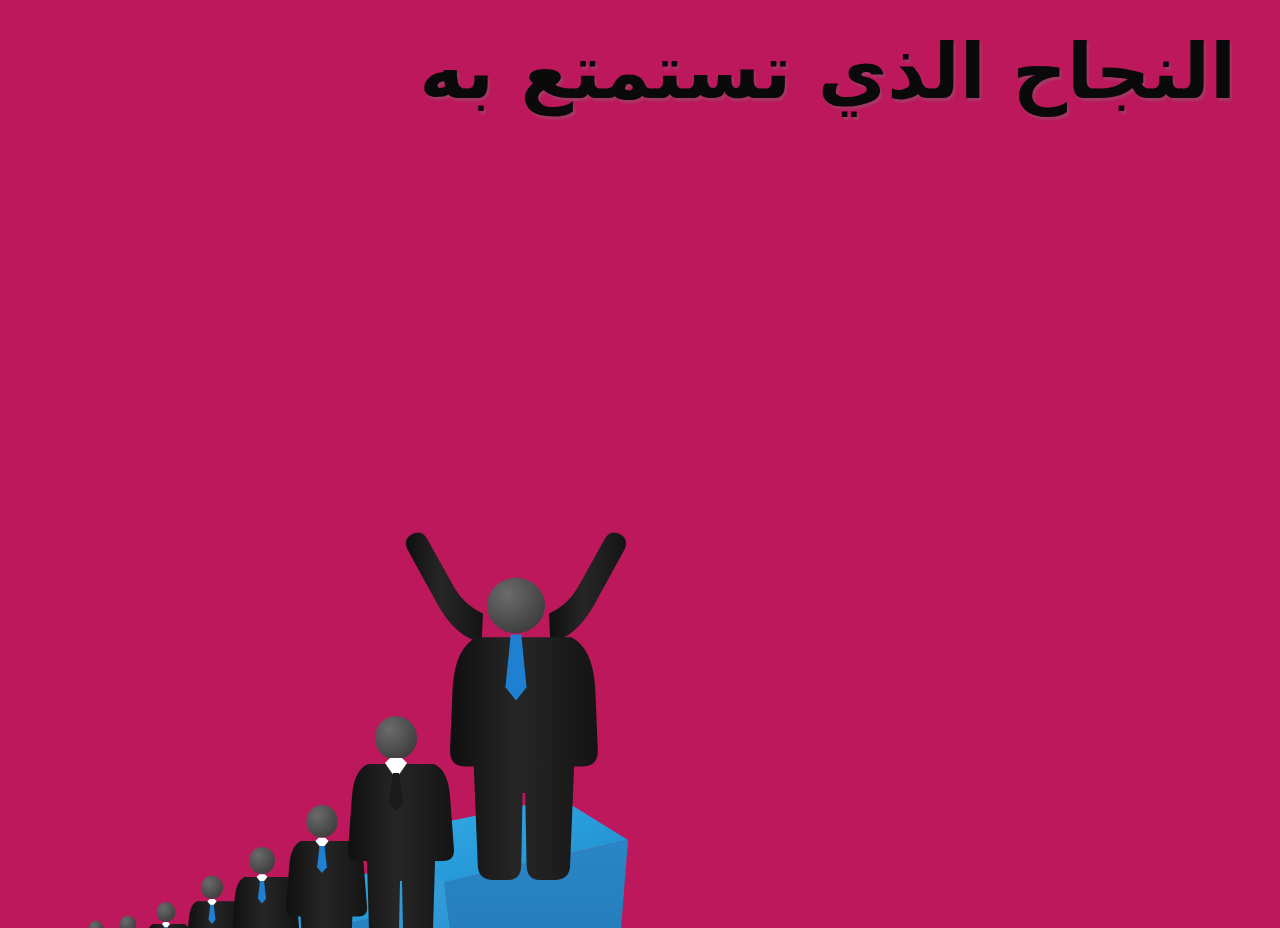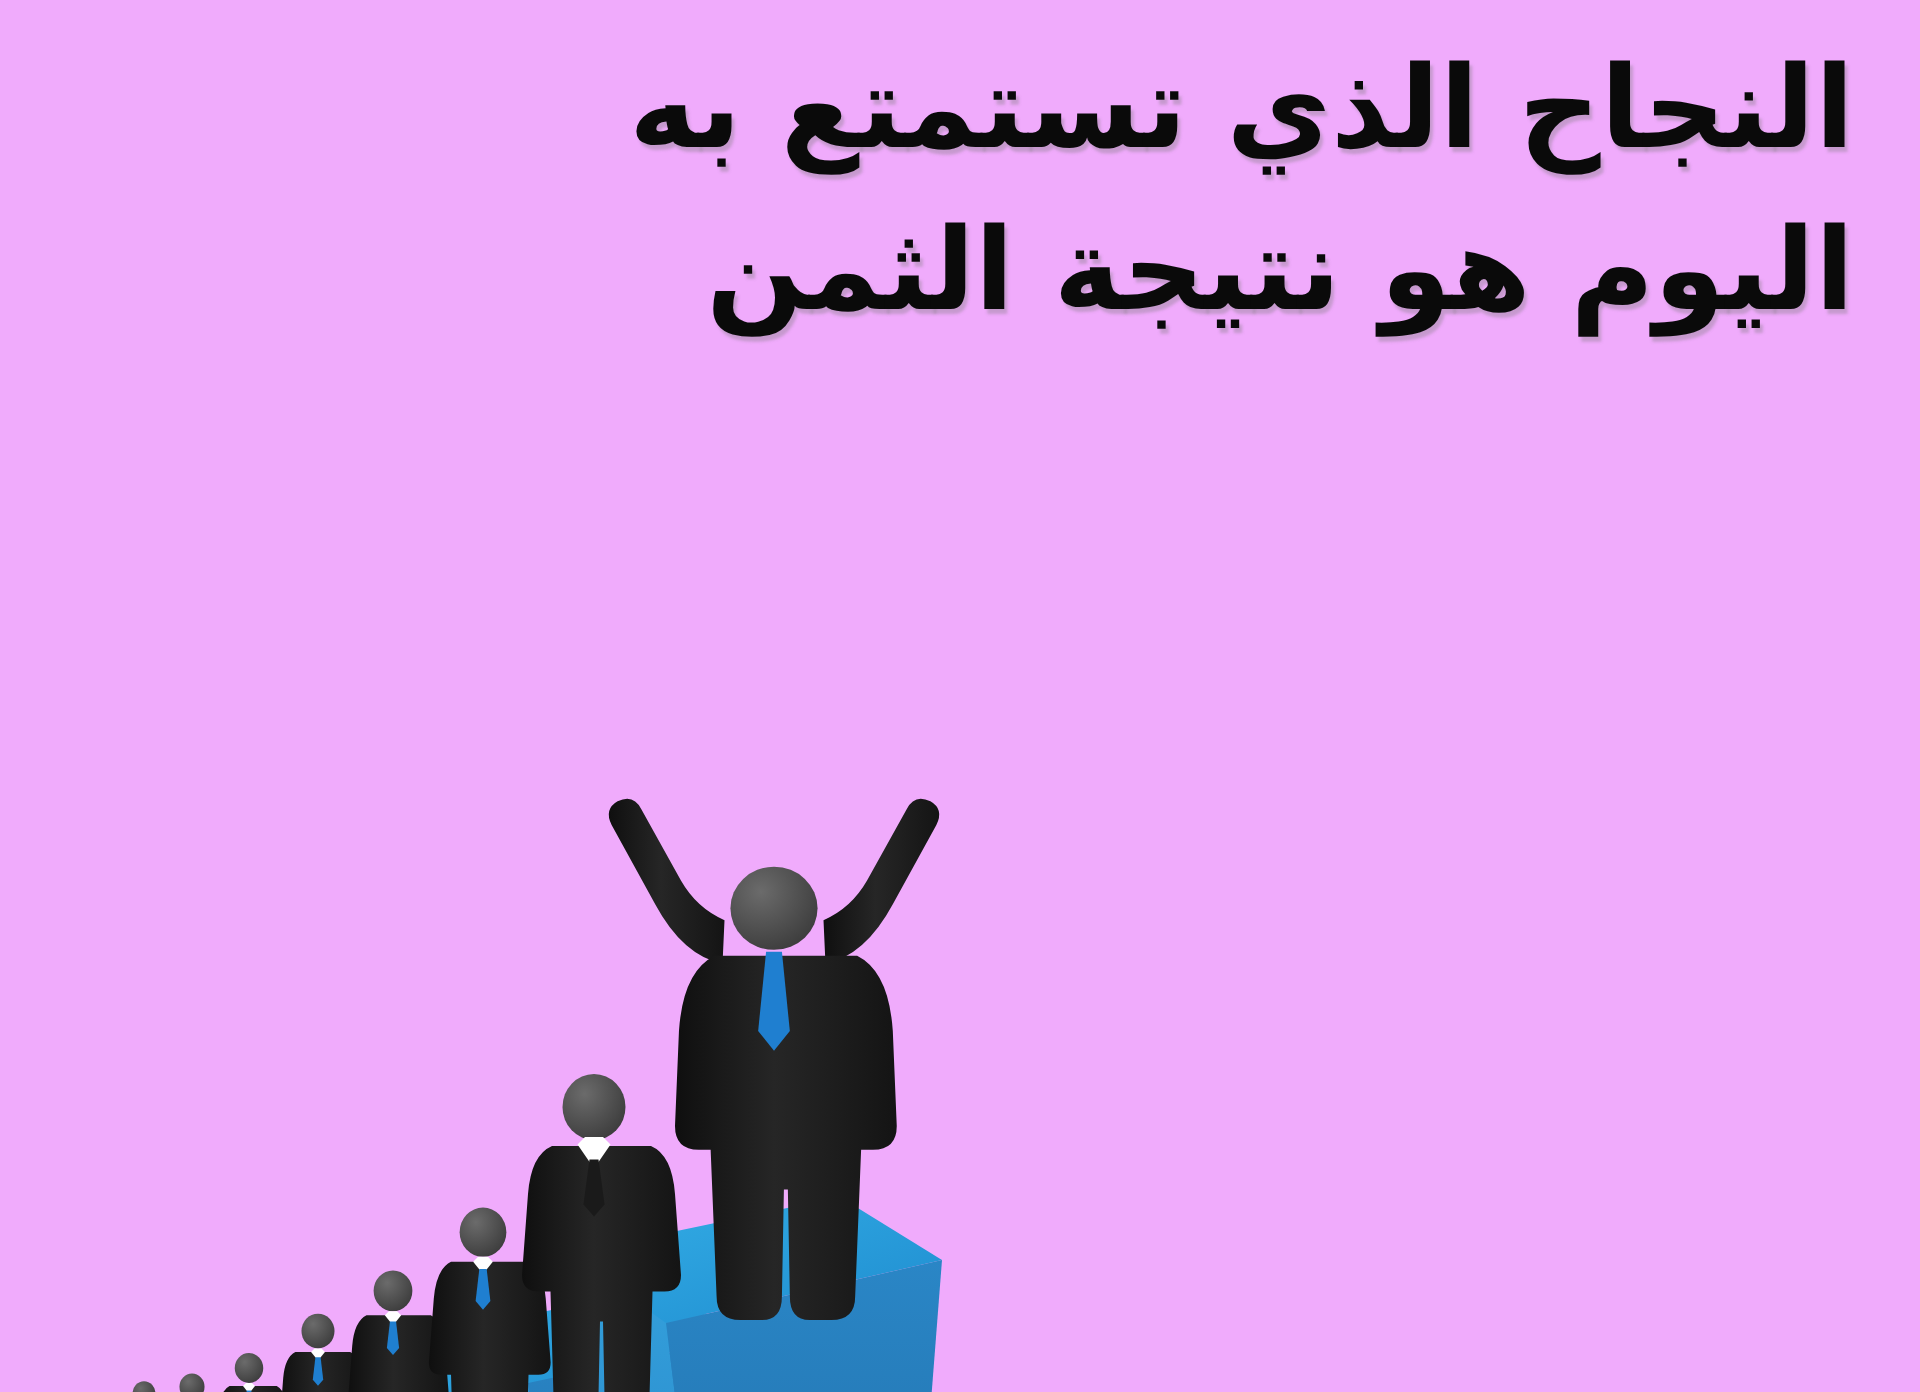--- a/index.html
+++ b/index.html
@@ -8,21 +8,21 @@
   html, body {
     width:1280px; height:928px;
     background:#ffffff;
     overflow:hidden;
     font-family:"DejaVu Sans","Liberation Sans",sans-serif;
   }
 
   #poster {
     position:relative;
     width:1280px; height:928px;
-    background:#f0abfc;
+    background:#be185d;
     overflow:hidden;
   }
 
   
   #quote-block {
     position:absolute;
     top:18px; right:44px;
     width:830px;
     text-align:right;
     direction:rtl;
@@ -49,21 +49,20 @@
   }
   #chart-svg { display:block; width:700px; height:536px; }
 </style>
 </head>
 <body>
 
 <div id="poster">
 
   <div id="quote-block">
     <span class="quote-line">النجاح الذي تستمتع به</span>
-    <span class="quote-line">اليوم هو نتيجة الثمن</span>
   </div>
 
   <div id="chart-stage">
     <svg id="chart-svg" viewBox="0 0 700 536" xmlns="http://www.w3.org/2000/svg">
       <defs>
         <linearGradient id="gFront" x1="0" y1="0" x2="0" y2="1">
           <stop offset="0%" stop-color="#3aa8e0"></stop>
           <stop offset="55%" stop-color="#2580c4"></stop>
           <stop offset="100%" stop-color="#1f74b4"></stop>
         </linearGradient>

